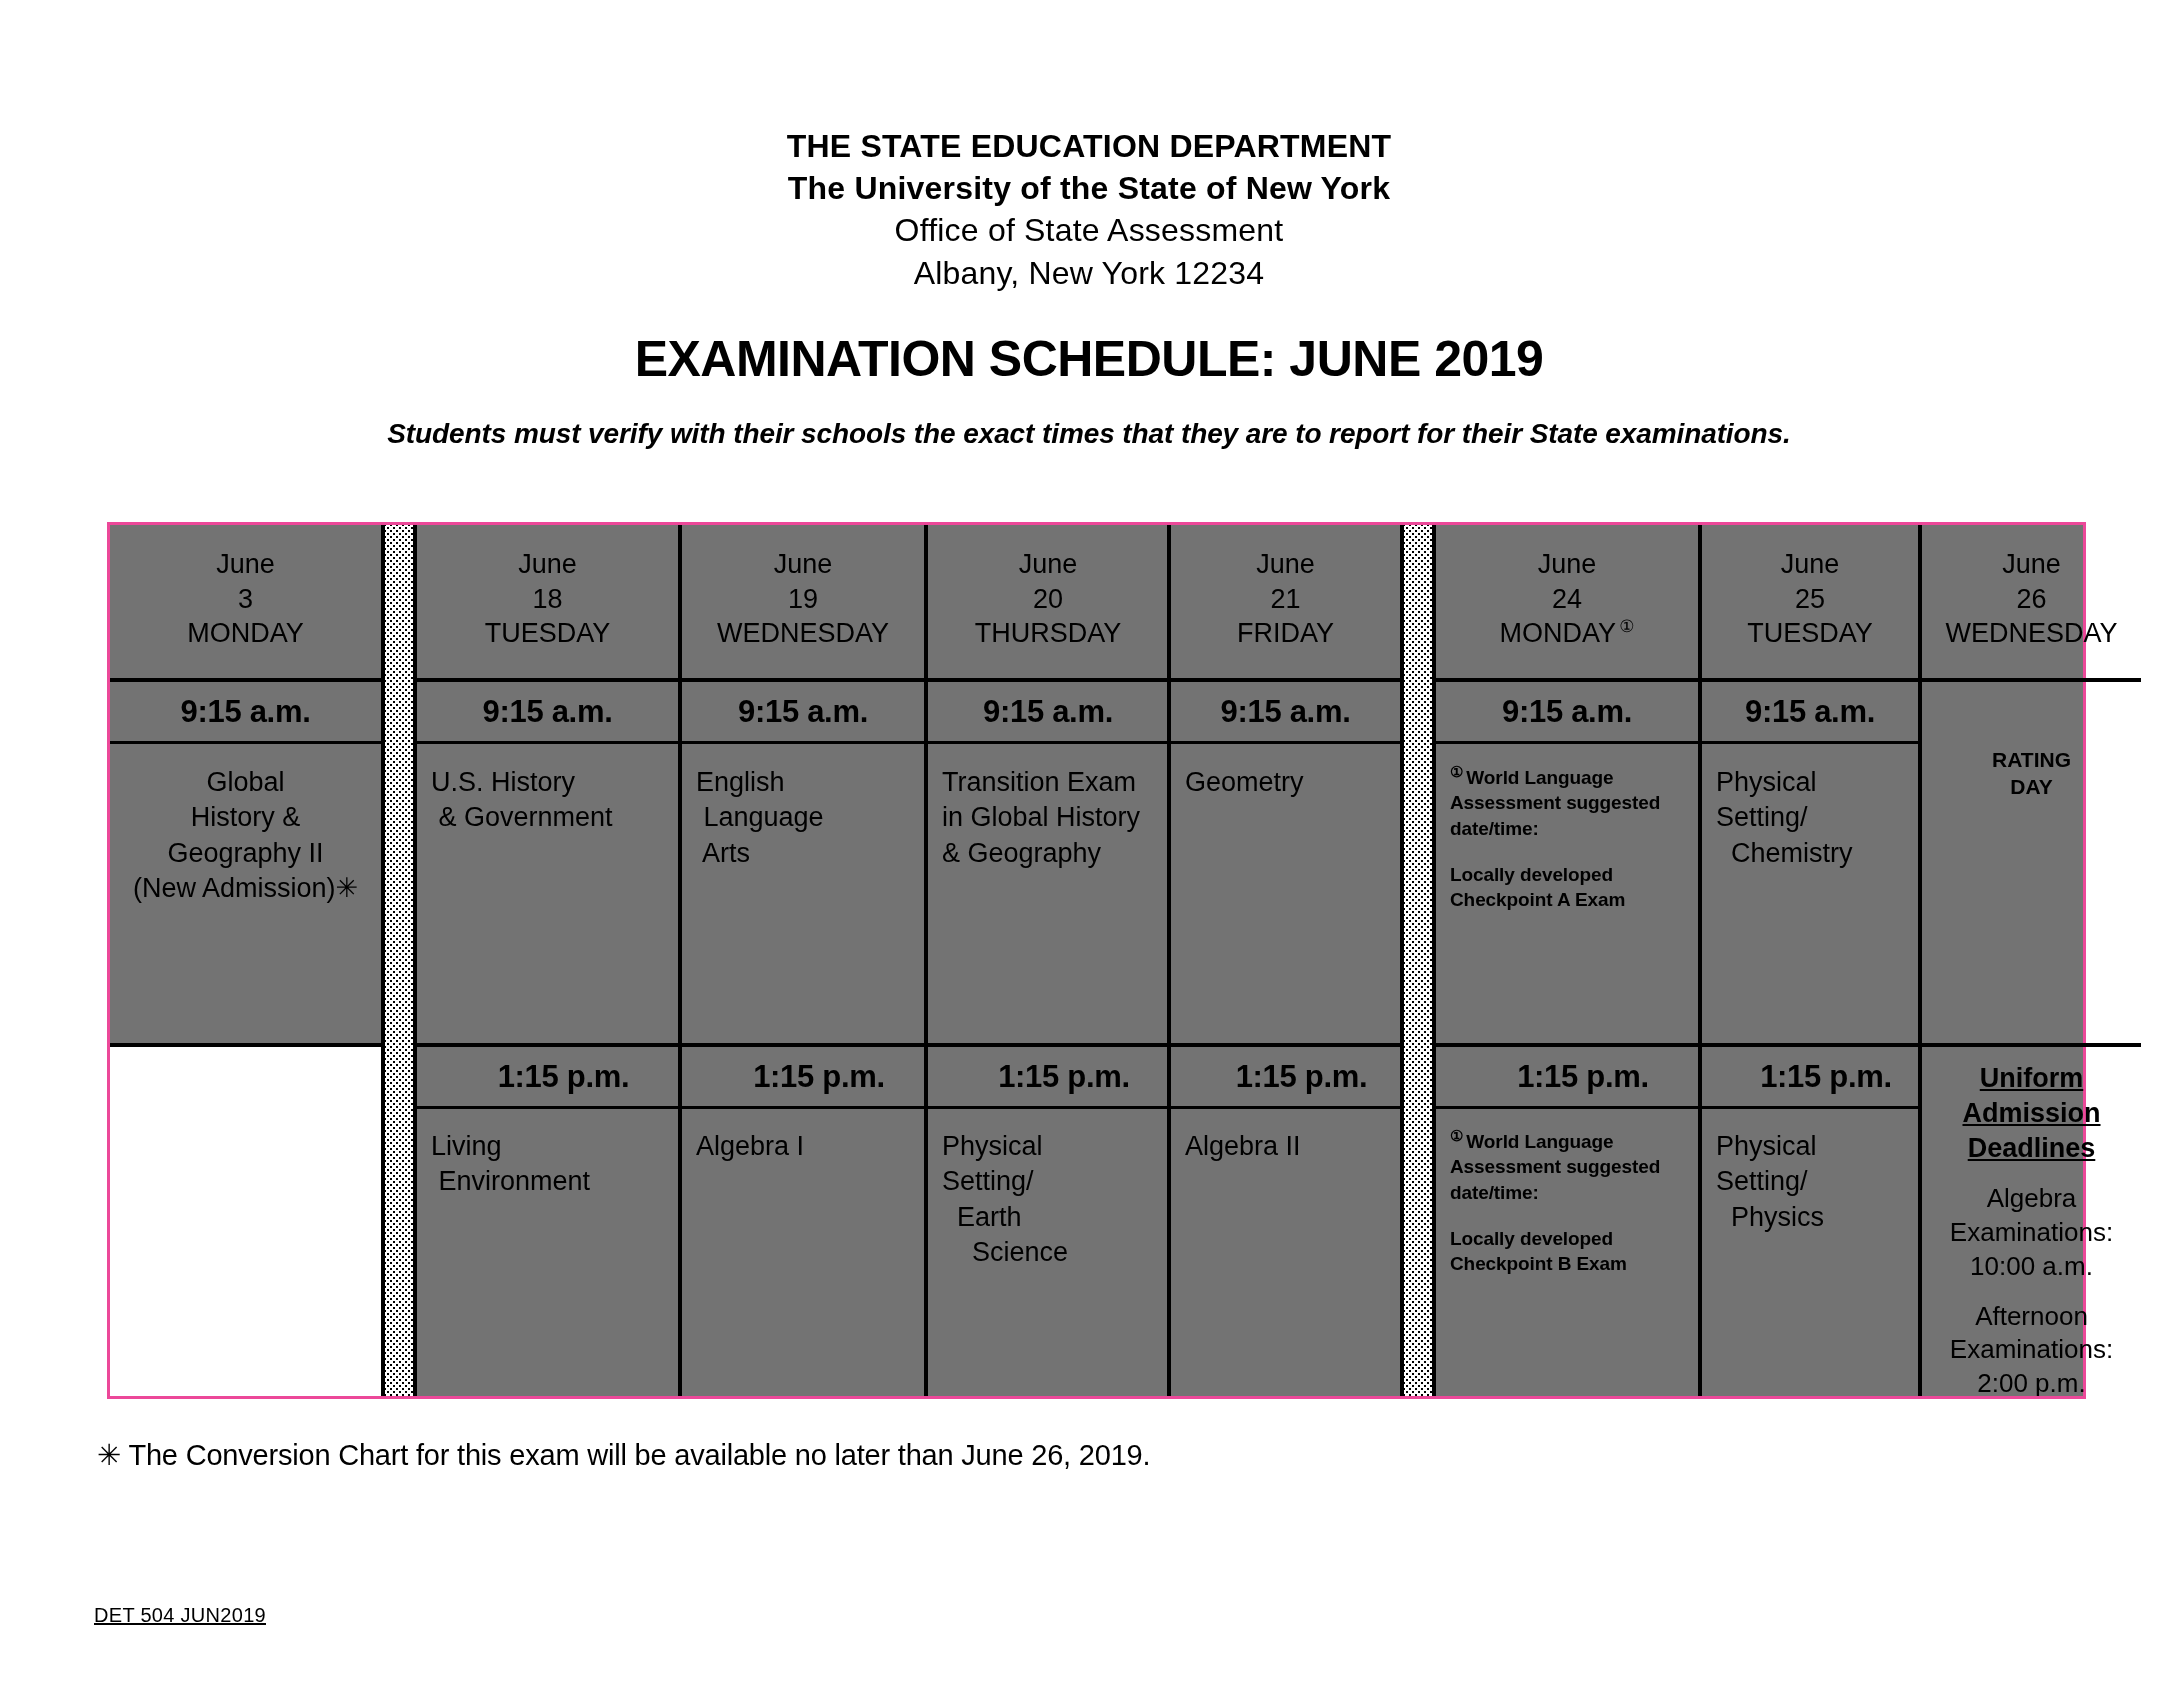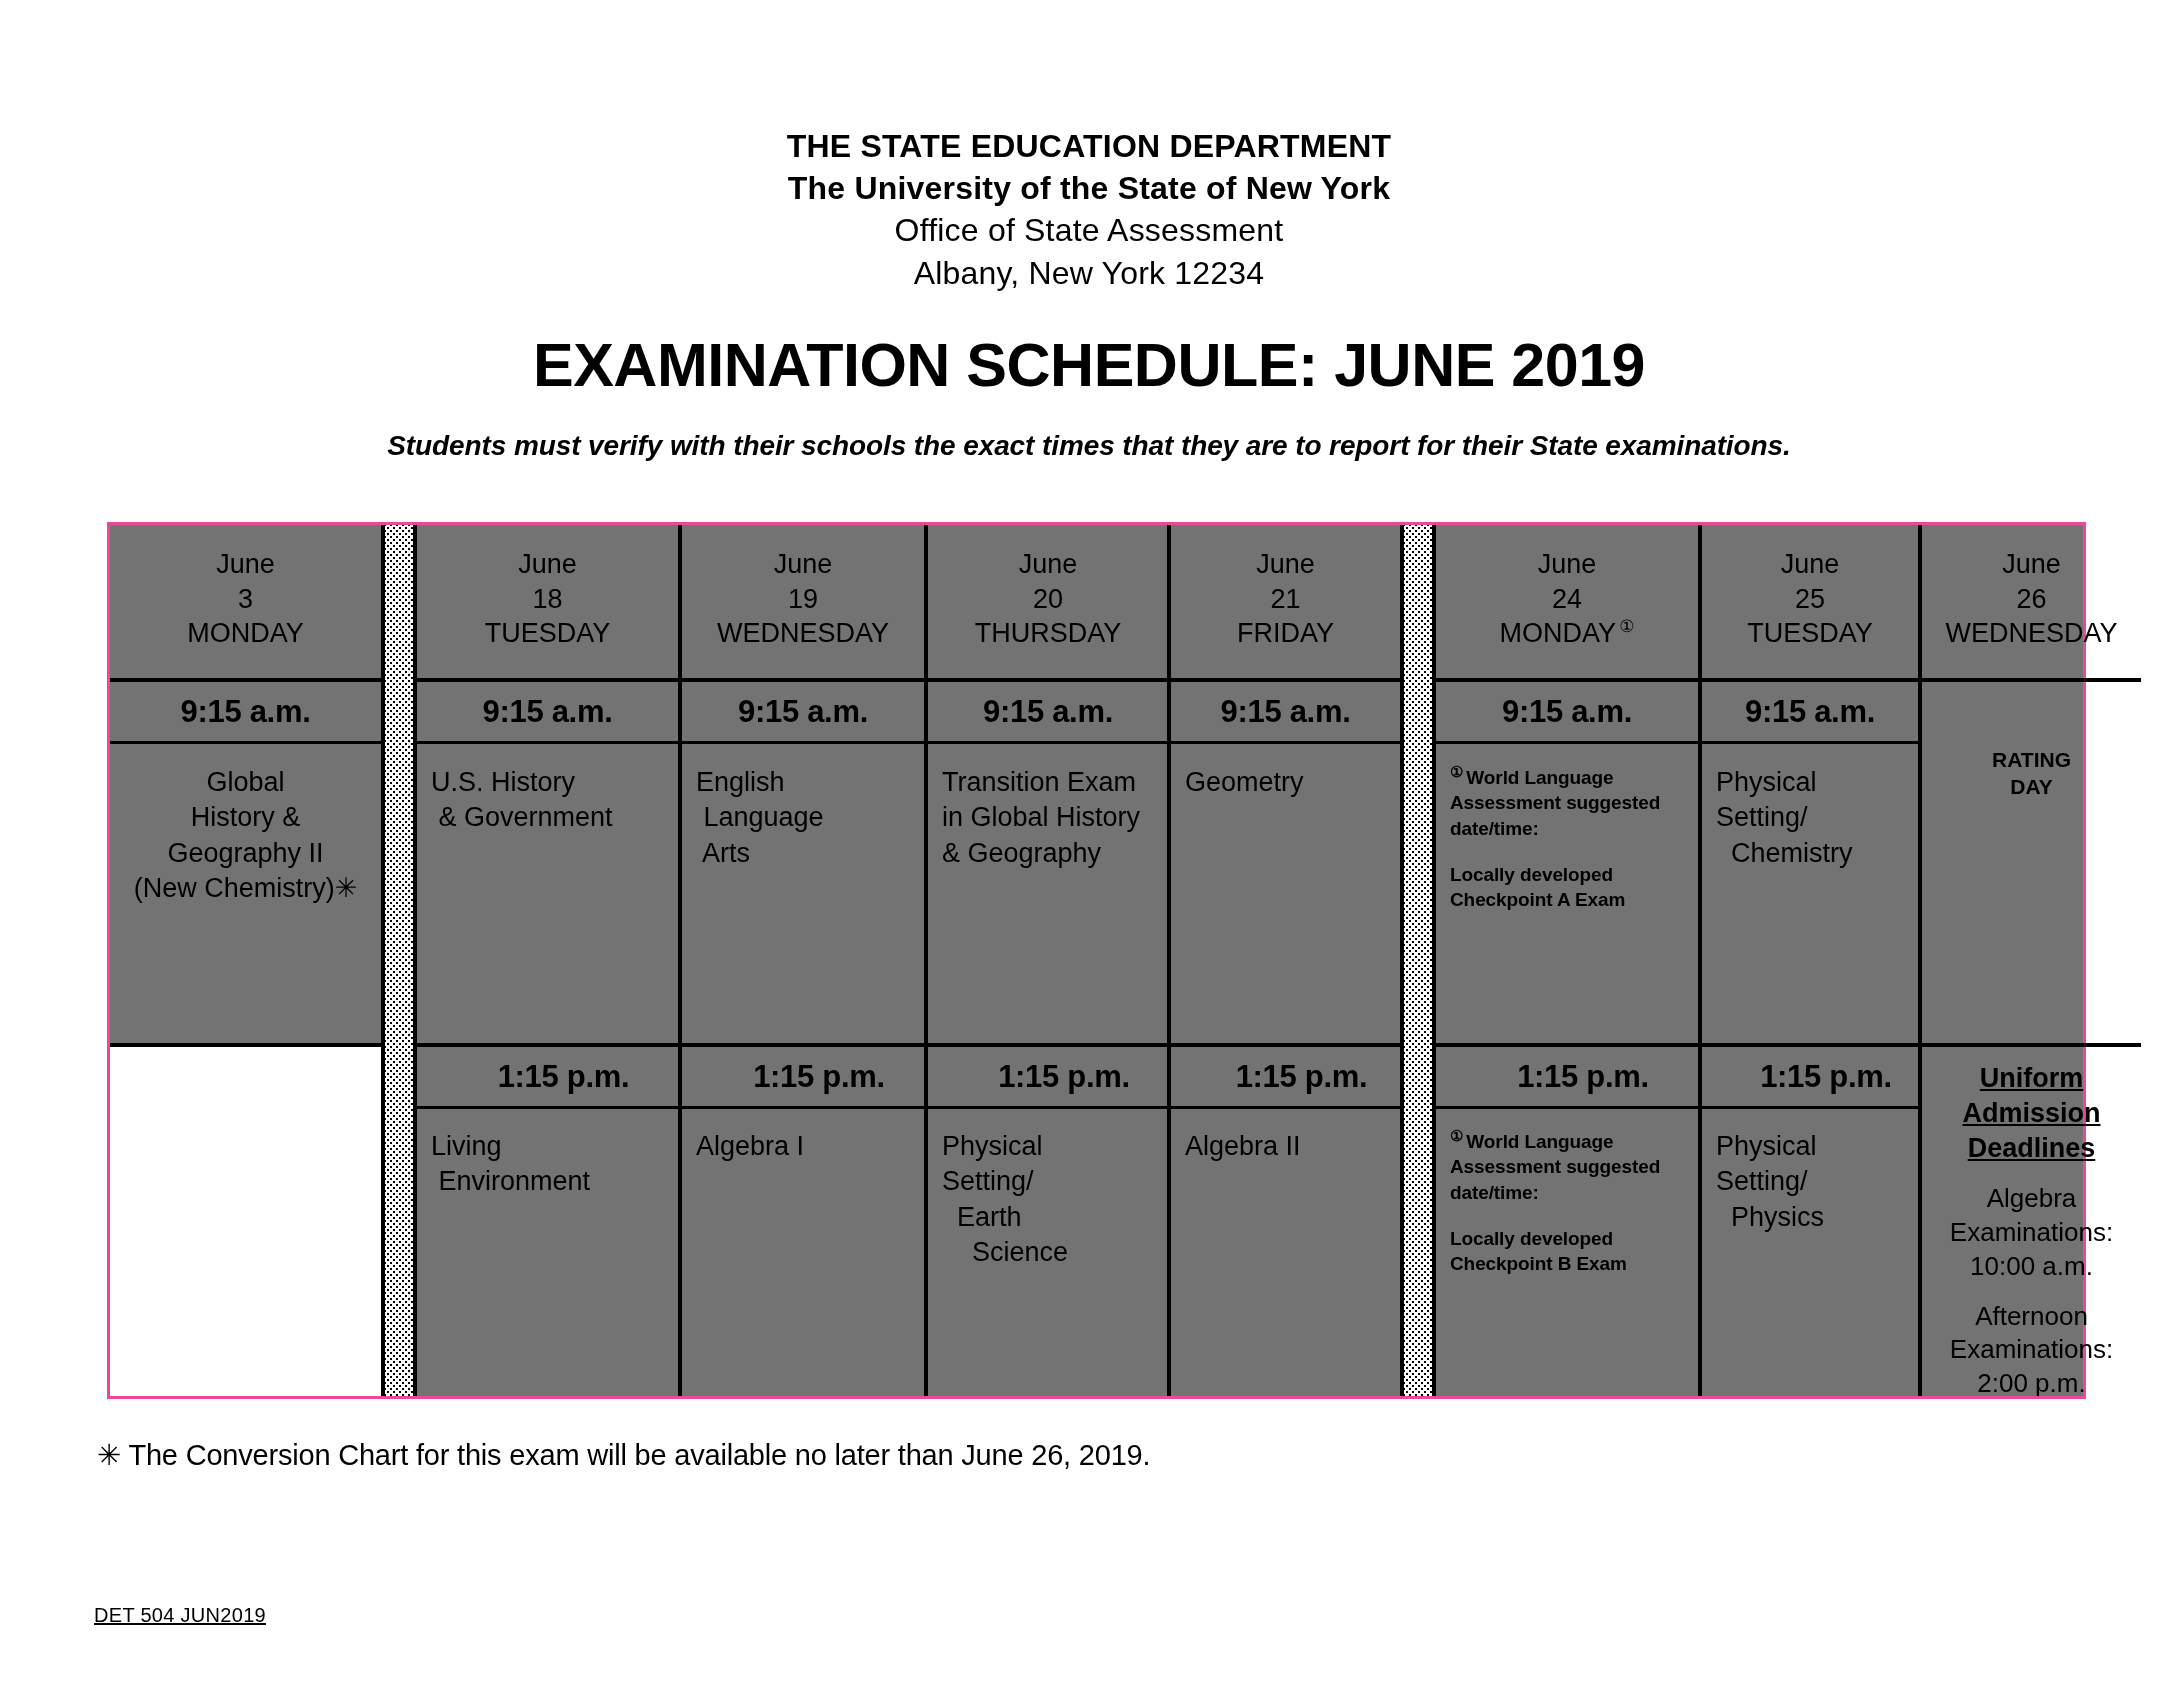--- a/index.html
+++ b/index.html
@@ -25,21 +25,21 @@
     line-height: 1.32;
     letter-spacing: 0.2px;
   }
   .mh-1 { font-size: 32px; font-weight: bold; }
   .mh-2 { font-size: 32px; font-weight: bold; }
   .mh-3 { font-size: 32px; font-weight: normal; }
   .mh-4 { font-size: 32px; font-weight: normal; }
 
   .doc-title {
     text-align: center;
-    font-size: 61px;
+    font-size: 50px;
     font-weight: bold;
     letter-spacing: -0.5px;
     margin-top: 36px;
   }
   .doc-subtitle {
     text-align: center;
     font-size: 28px;
     font-style: italic;
     font-weight: bold;
     margin-top: 30px;
@@ -231,21 +231,21 @@
         <div class="cell c-head">
           <div class="d-month">June</div>
           <div class="d-num">3</div>
           <div class="d-dow">MONDAY</div>
         </div>
         <div class="cell c-time am">9:15 a.m.</div>
         <div class="cell c-body am exam-center">
           <div class="exam-line">Global</div>
           <div class="exam-line">History &amp;</div>
           <div class="exam-line">Geography II</div>
-          <div class="exam-line">(New Chemistry)✳</div>
+          <div class="exam-line">(New Admission)✳</div>
         </div>
       </div>
       <div class="col sep" style="left: 271px; width: 36px;"></div>
       <div class="col" style="left: 307px; width: 261px;">
         <div class="cell c-head">
           <div class="d-month">June</div>
           <div class="d-num">18</div>
           <div class="d-dow">TUESDAY</div>
         </div>
         <div class="cell c-time am">9:15 a.m.</div>

